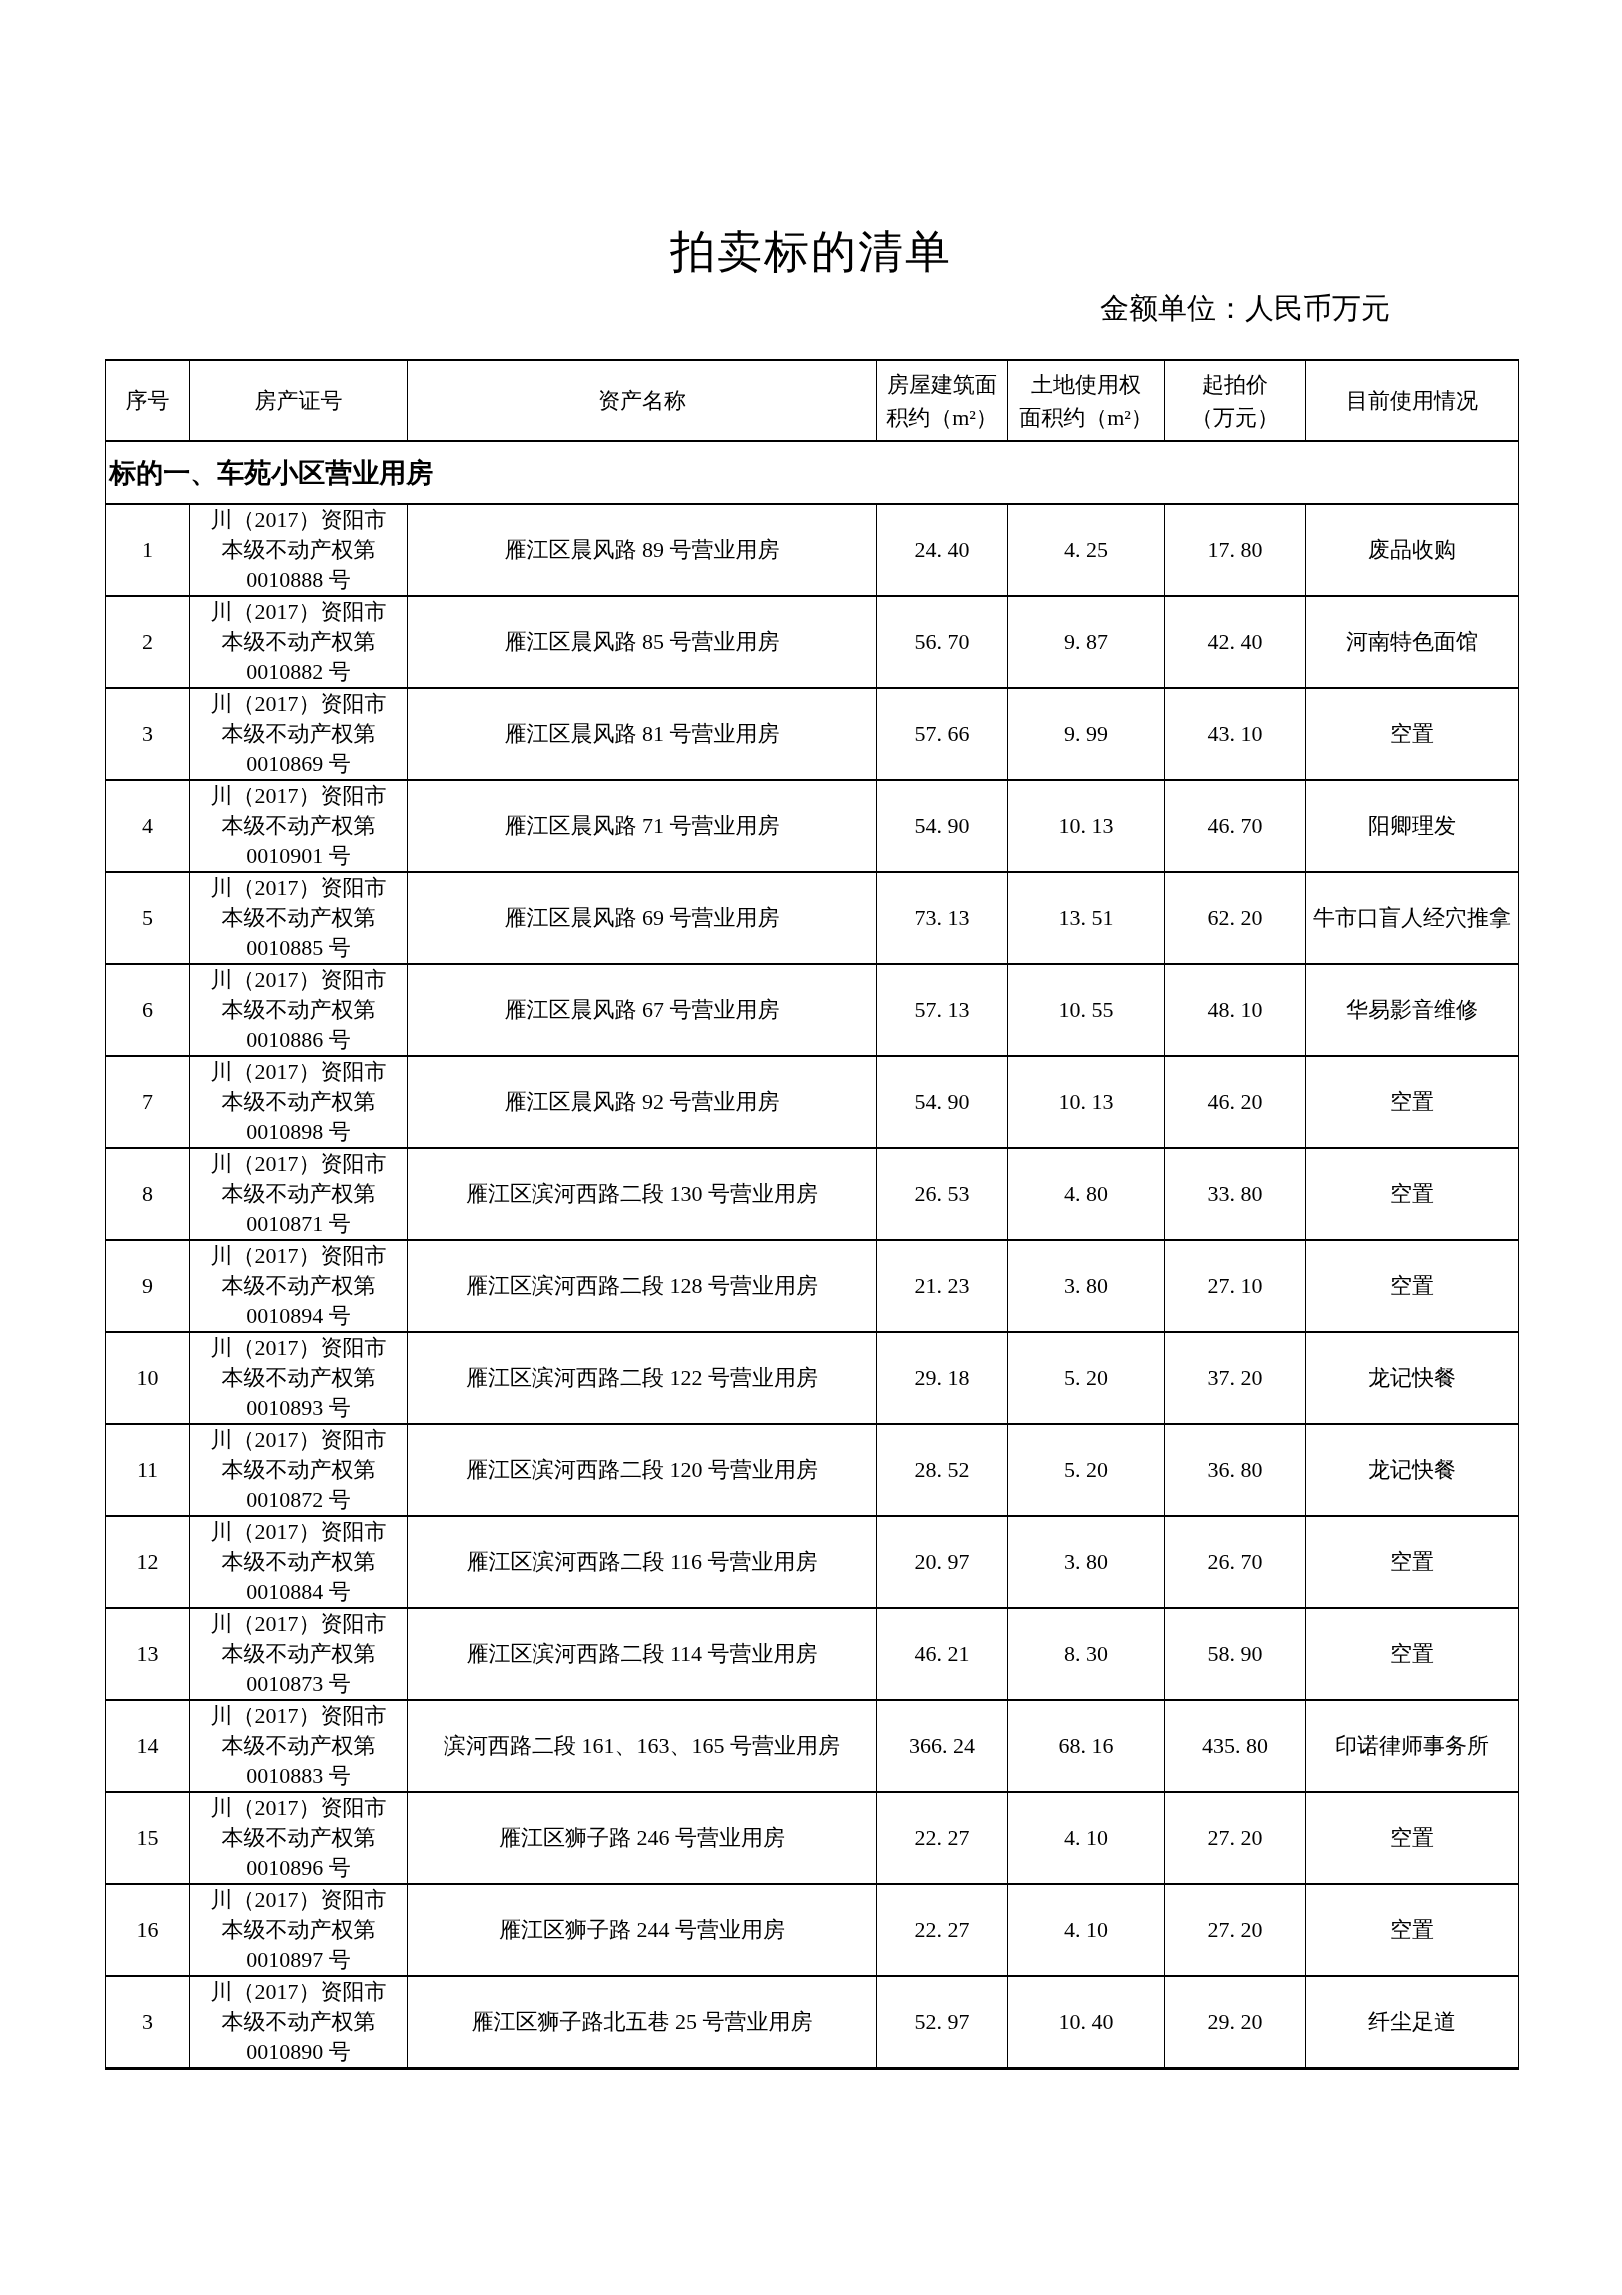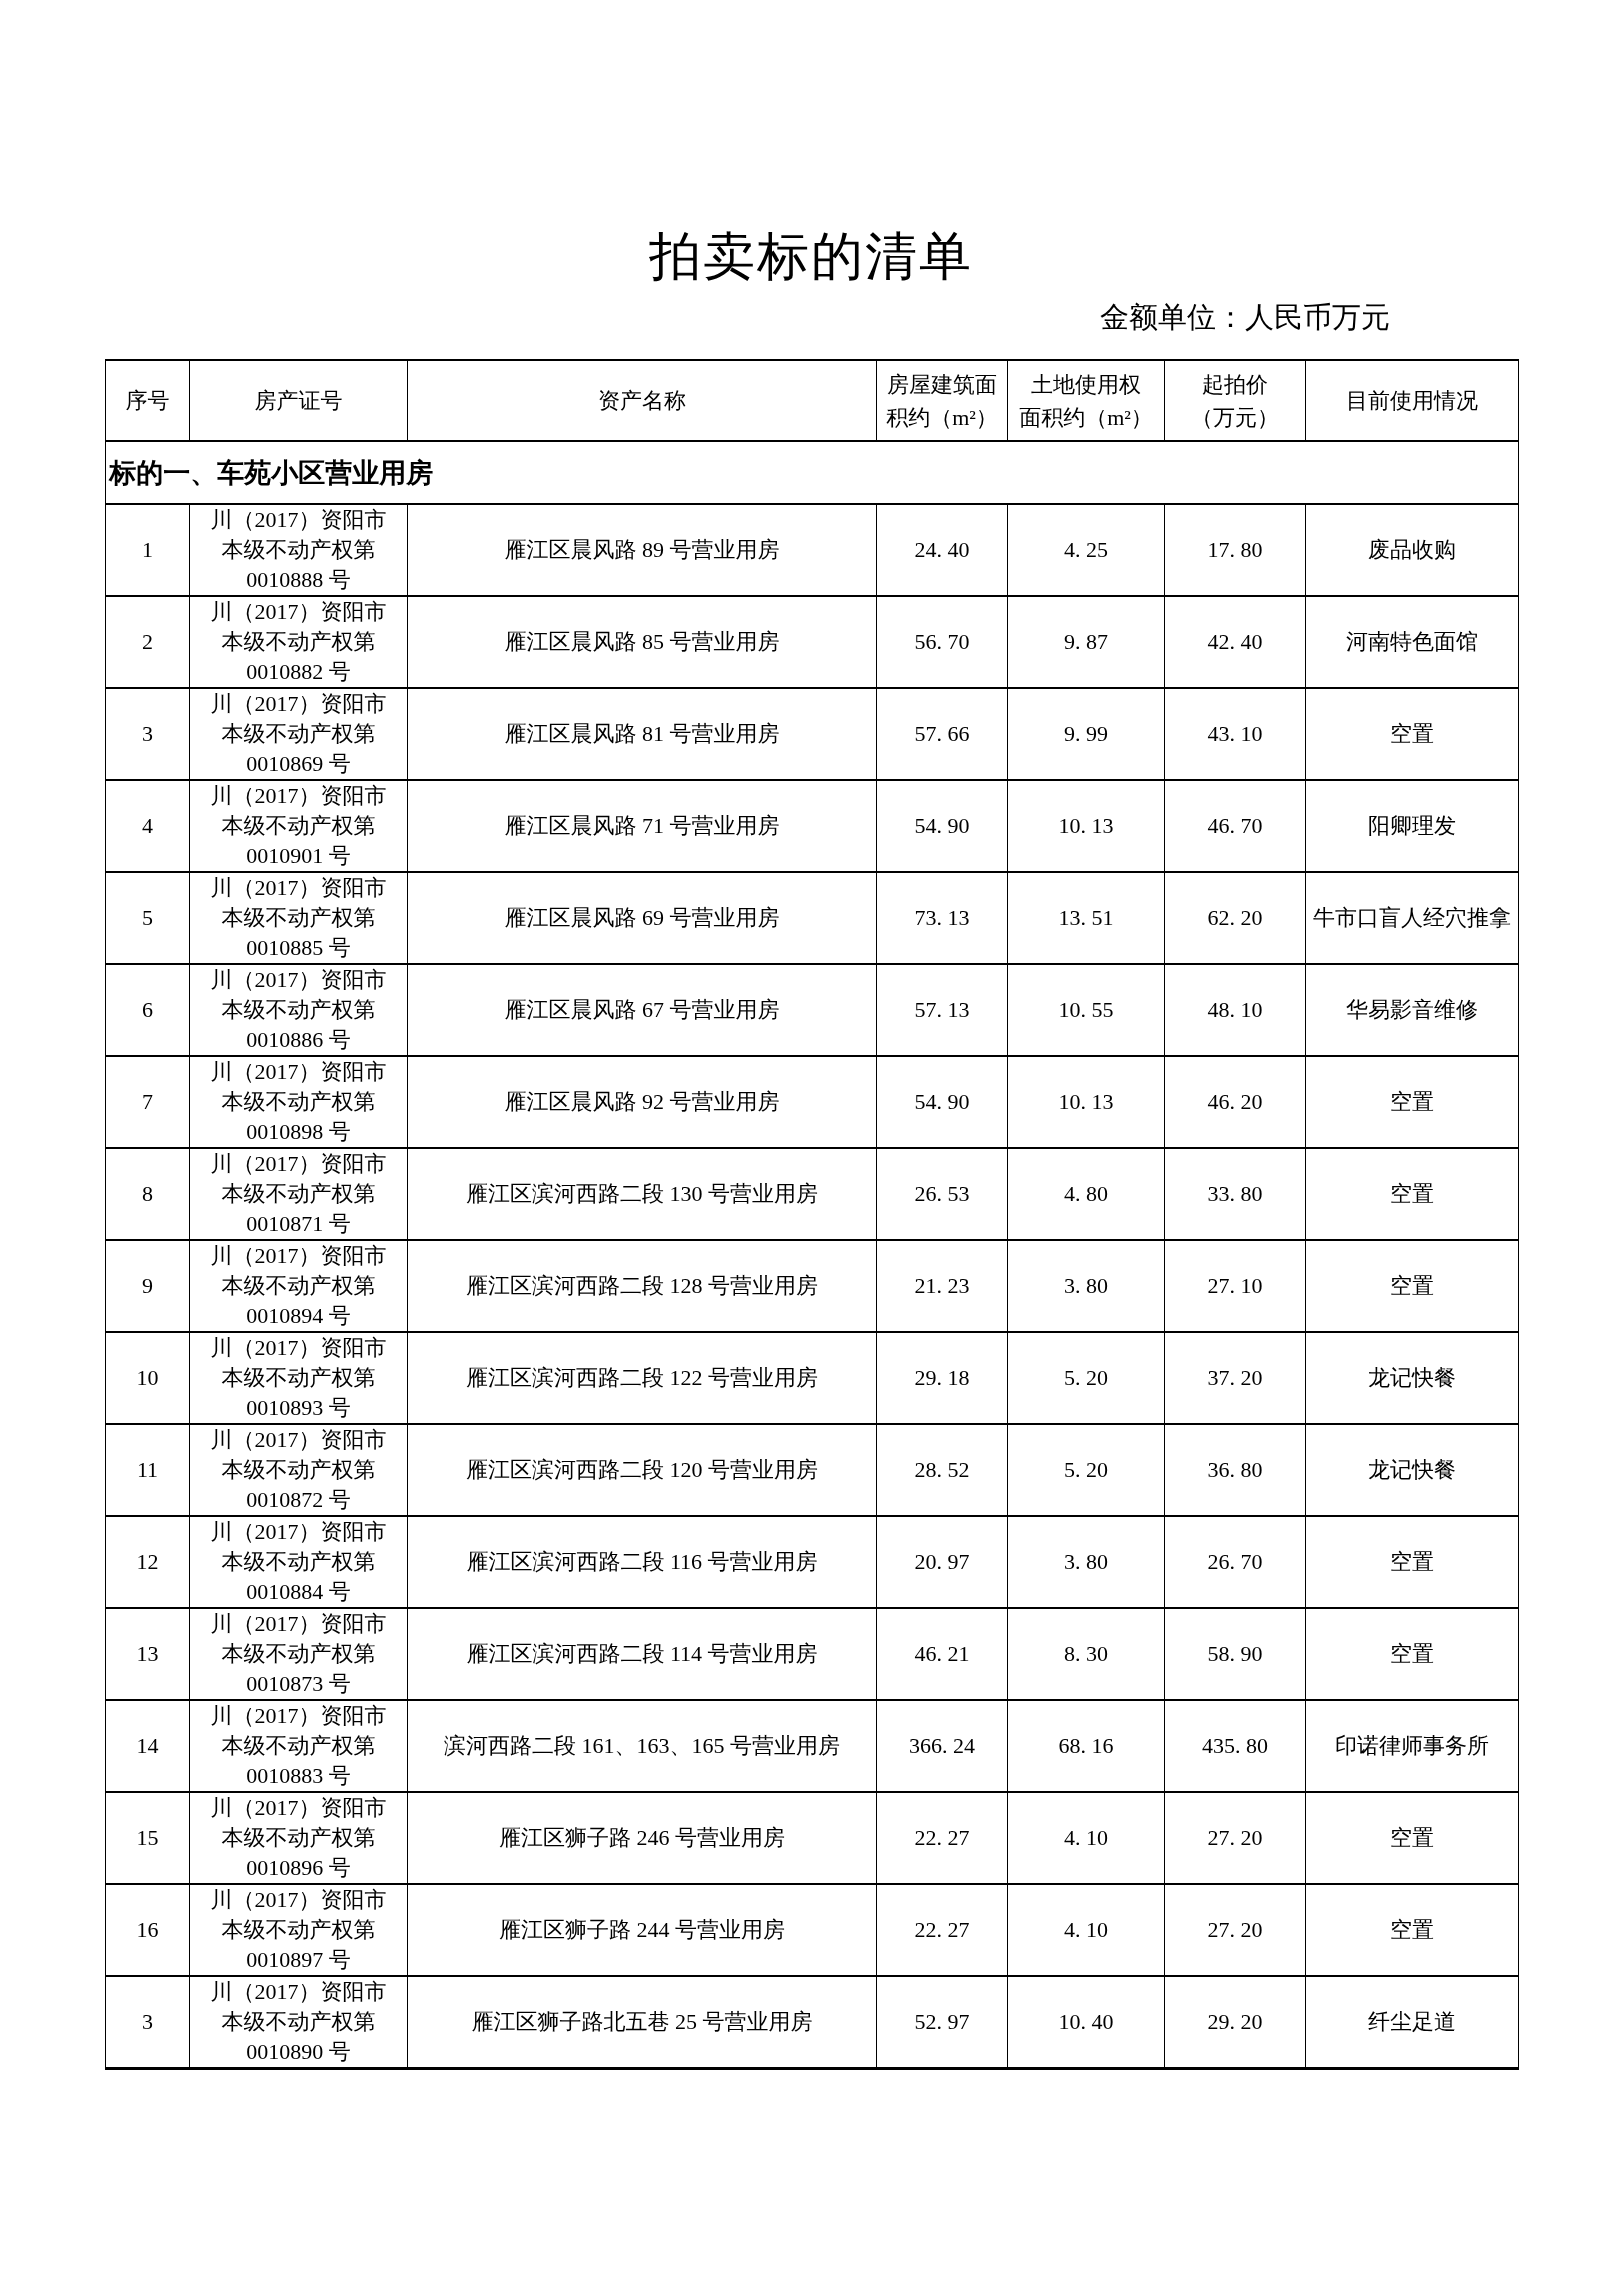--- a/index.html
+++ b/index.html
@@ -15,28 +15,28 @@
     font-family: "Liberation Serif", "DejaVu Serif", serif;
     color: #000000;
   }
   .page-title {
     position: absolute;
     top: 228px;
     left: 0;
     width: 100%;
     margin: 0;
     text-align: center;
-    font-size: 52px;
+    font-size: 45px;
     font-weight: 400;
     letter-spacing: 2px;
     line-height: 1.1;
   }
   .unit-note {
     position: absolute;
-    top: 300px;
+    top: 291px;
     right: 232px;
     font-size: 29px;
     line-height: 1.2;
   }
   table.auction-table {
     position: absolute;
     top: 347px;
     left: 105px;
     width: 1413px;
     border-collapse: collapse;

